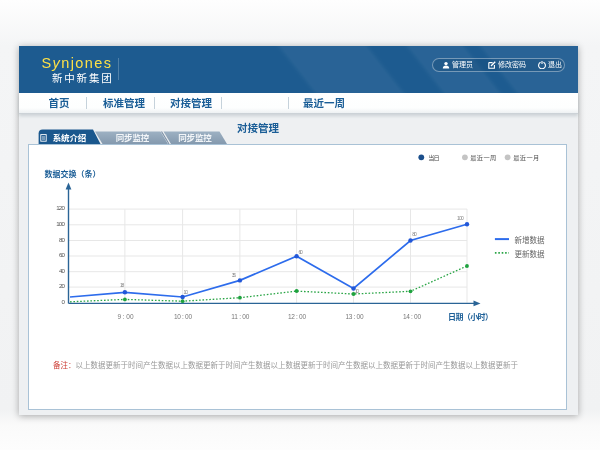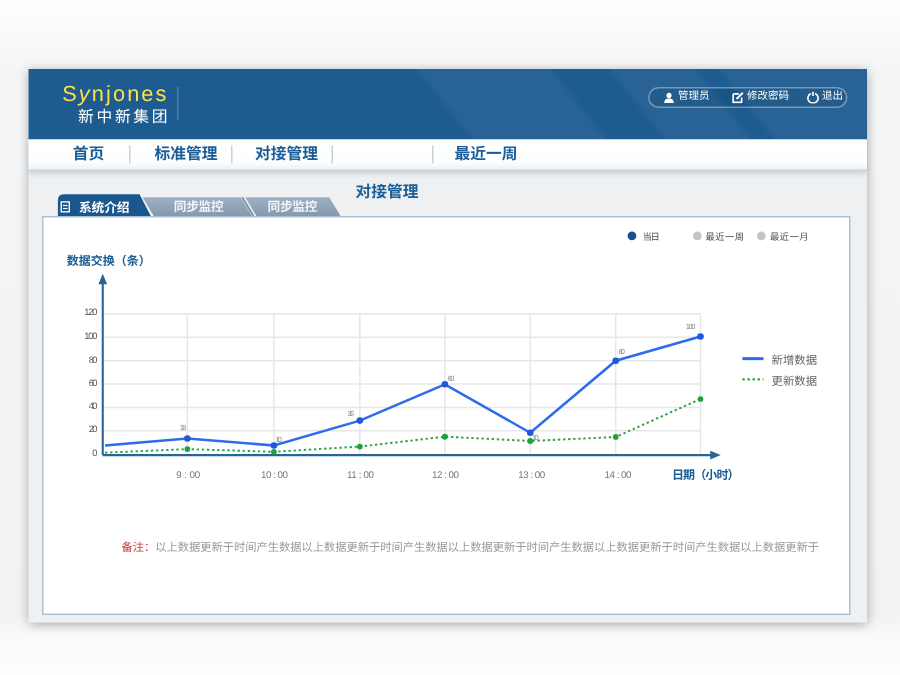--- a/index.html
+++ b/index.html
@@ -16,21 +16,21 @@
   .hd-title{position:absolute;left:104px;top:16.3px;color:#fff;font-size:11.8px;}
   .pill{position:absolute;left:413px;top:11.5px;width:131px;height:12px;border:1px solid rgba(255,255,255,0.38);
         border-radius:7px;background:rgba(10,45,80,0.15);color:#fff;font-size:7px;line-height:12px;}
   .pill span{position:absolute;top:0;white-space:nowrap;}
   .nav{position:absolute;left:0;top:47px;width:559px;height:20px;
        background:linear-gradient(180deg,#ffffff 0%,#fdfefe 75%,#eef1f3 100%);
        border-bottom:1px solid #ccd2d7;box-shadow:0 2px 3px rgba(120,135,145,0.28);}
   .nav a{position:absolute;top:0;color:#1b5e97;font-size:10.5px;font-weight:bold;line-height:20px;text-decoration:none;}
   .nav i{position:absolute;top:4px;width:1px;height:12px;background:#c6d2db;}
   .note{position:absolute;left:53px;top:358.5px;font-size:7.5px;color:#999;white-space:nowrap;}
-  .note b{color:#cc3b33;font-weight:normal;margin-left:28px;}
+  .note b{color:#cc3b33;font-weight:normal;}
 </style>
 </head>
 <body>
 <div class="page">
   <div class="hd">
     <div class="band" style="left:300px;top:-50px;width:70px;height:180px;"></div>
     <div class="band" style="left:425px;top:-50px;width:45px;height:180px;"></div>
     <div class="band" style="left:505px;top:-50px;width:95px;height:180px;"></div>
     <div class="logo-en">S<span style="font-style:italic">y</span>njones</div>
     <div class="logo-cn">新中新集团</div>

